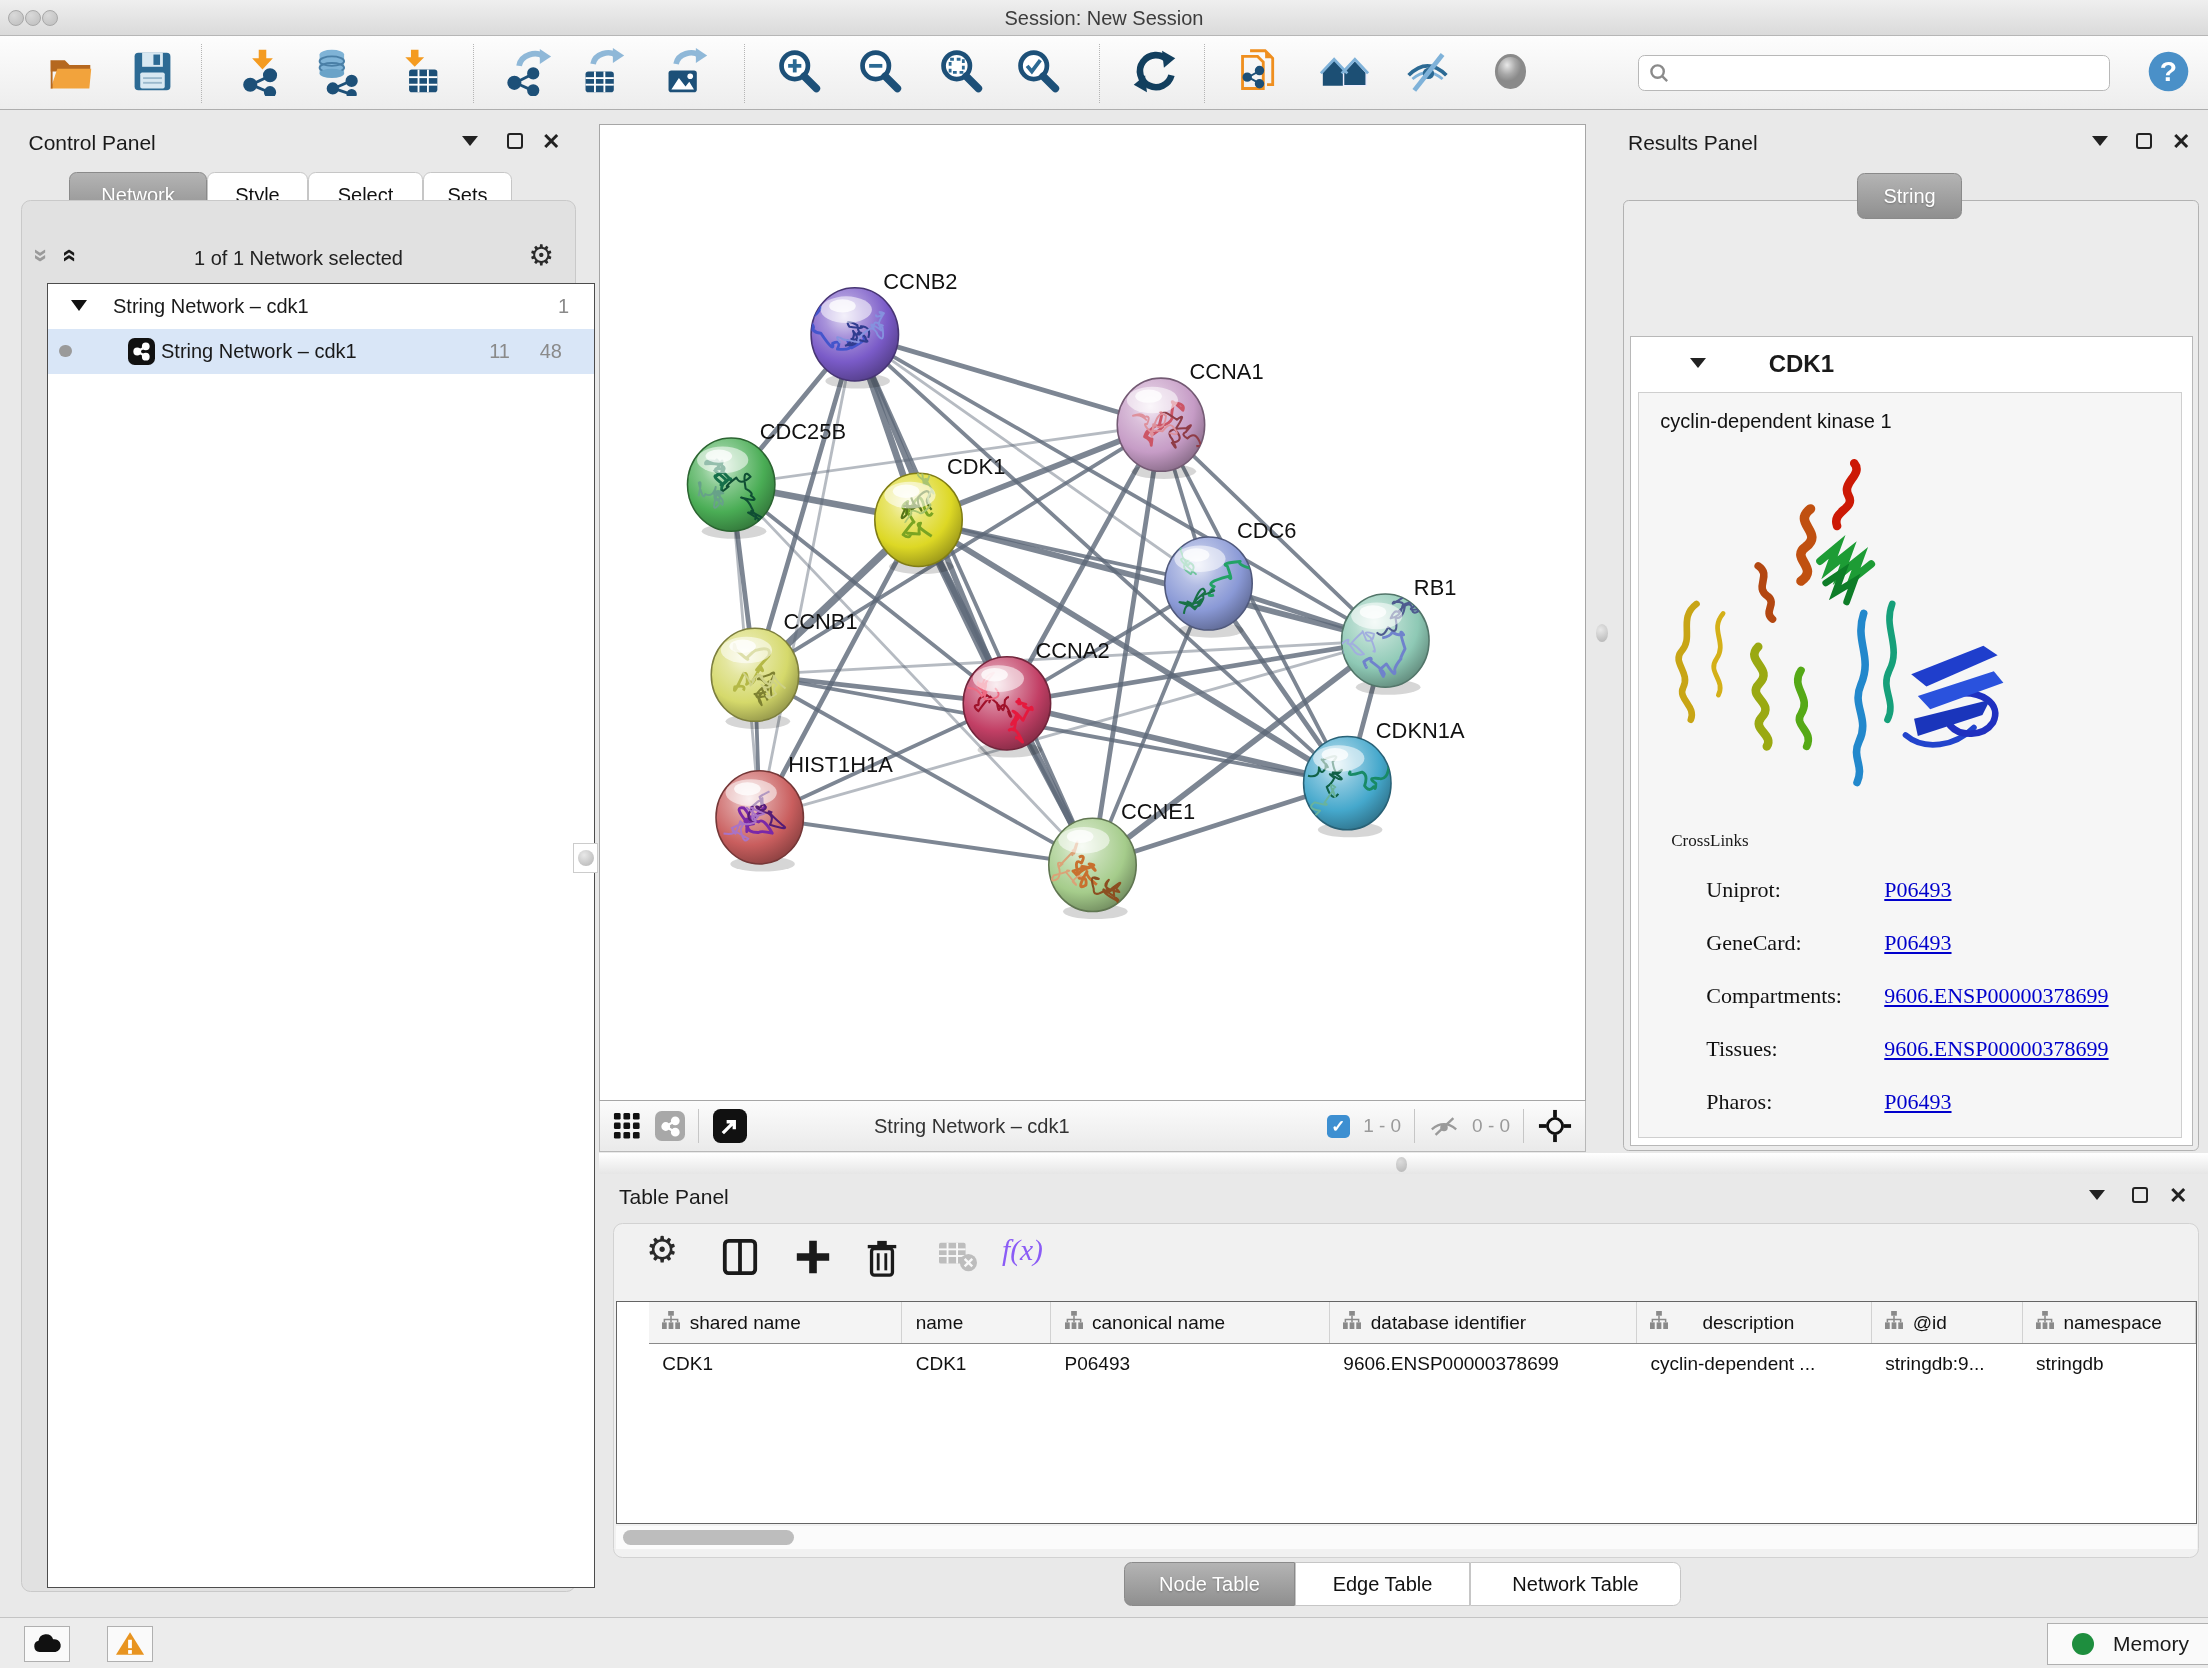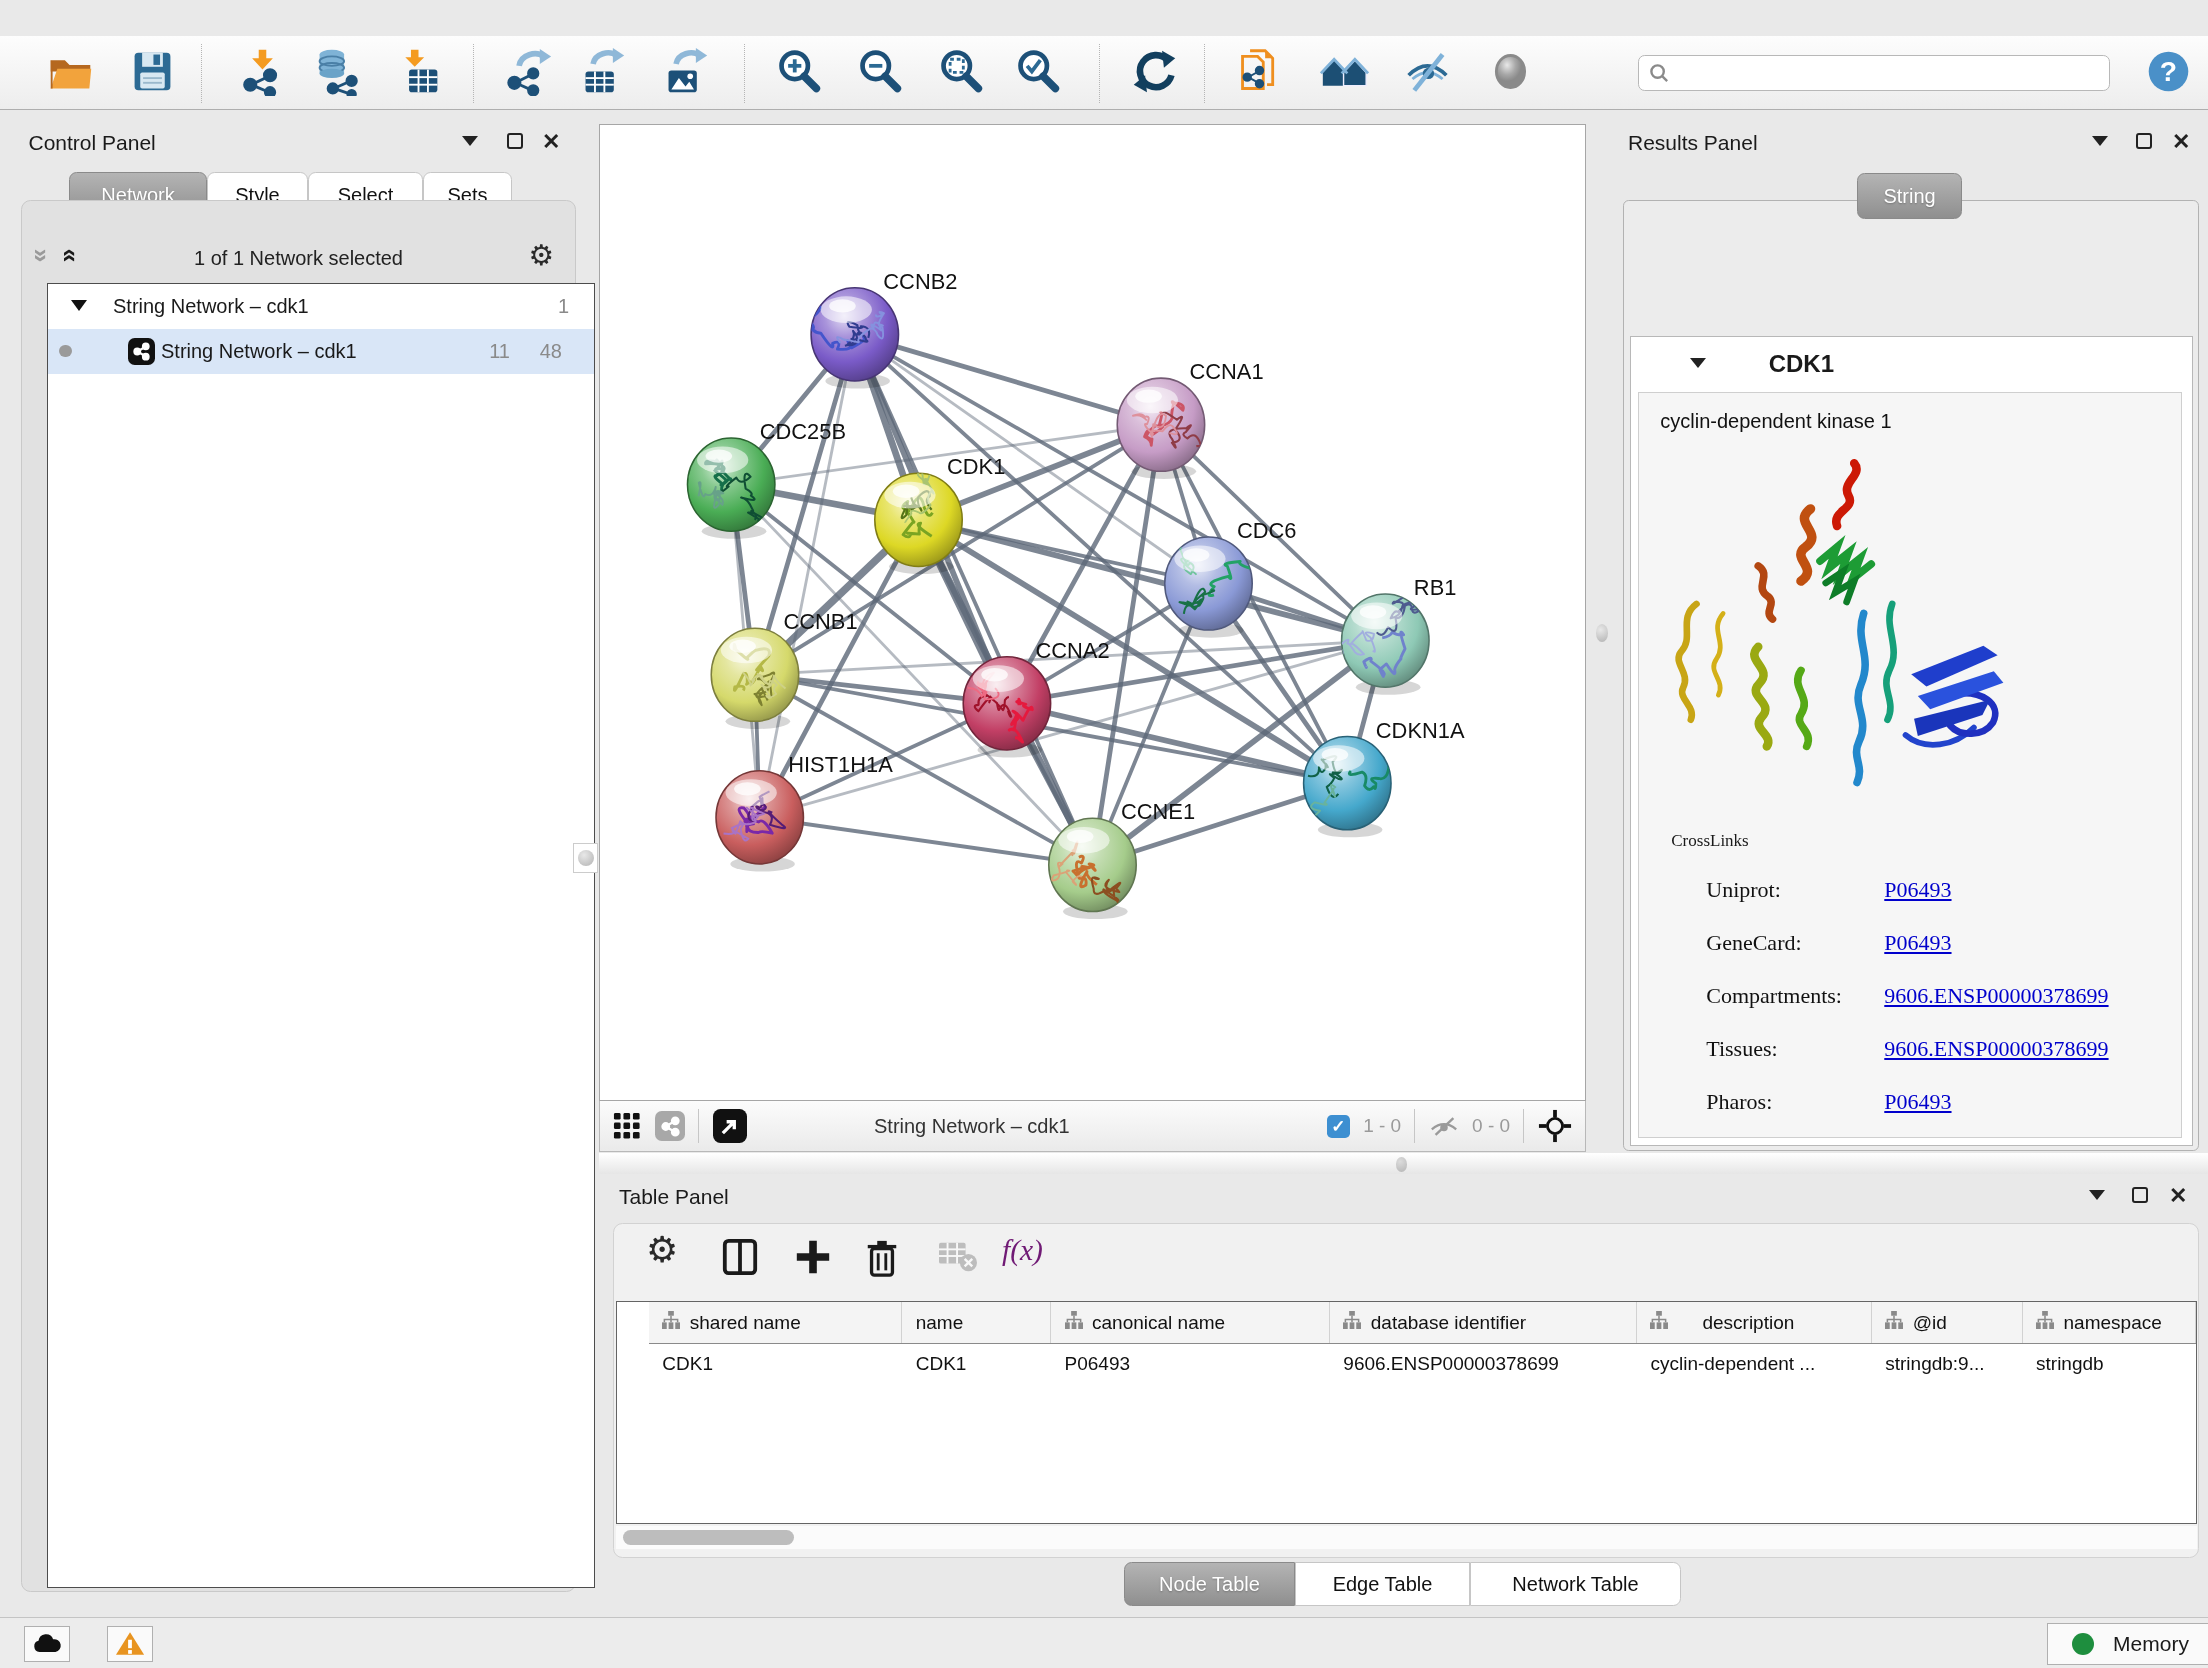--- a/index.html
+++ b/index.html
@@ -95,21 +95,21 @@
   .cl-title { position:absolute; left:32px; top:438px; font-size:17px; font-weight:normal; }
   .cl-rows { position:absolute; left:0; top:474px; width:100%; }
   .cl-row { position:relative; height:53px; }
   .cl-lab { position:absolute; left:67px; top:9.5px; font-size:22px; color:#111; }
   .cl-val { position:absolute; left:245px; top:9.5px; font-size:22px; color:#0000cc; text-decoration:underline; cursor:pointer; }
 
   
   .tp-container { position:absolute; left:613px; top:1223px; width:1586px; height:335px;
                   background:#f1f1f1; border:1px solid #d2d2d2; border-radius:9.5px; }
   .tp-icon { position:absolute; top:13.3px; cursor:pointer; }
-  .fx { font-family:"Liberation Serif", serif; font-style:italic; font-size:29.5px; color:#701a75; }
+  .fx { font-family:"Liberation Serif", serif; font-style:italic; font-size:29.5px; color:#8b5cf6; }
   .dtable { position:absolute; left:616px; top:1301px; width:1581px; height:223px; background:#fff;
             border:1.9px solid #646464;padding-left:32px; }
   .thead { display:flex; height:42px; background:#f4f4f4; border-bottom:1.9px solid #8a8a8a; }
   .th { display:flex; align-items:center; gap:9.5px; padding-left:13.3px; font-size:19px; color:#111;
         border-right:1px solid #d2d2d2; cursor:pointer; overflow:hidden; white-space:nowrap; }
   .tbody-row { display:flex; height:42px; }
   .td { padding-left:13.3px; padding-top:8.6px; font-size:19px; color:#111; overflow:hidden; white-space:nowrap; cursor:pointer; }
   .hscroll { position:absolute; left:616px; top:1526px; width:1581px; height:23px; background:#fbfbfb; }
   .hthumb { position:absolute; left:6.7px; top:3.8px; width:171px; height:15px; border-radius:7.6px; background:#bdbdbd; cursor:pointer; }
 
@@ -121,20 +121,26 @@
   .mem-btn { position:absolute; left:2047px; top:4.8px; width:167px; height:42px; background:#fafafa;
              border:1.9px solid #b0b0b0; display:flex; align-items:center; justify-content:center; gap:19px;
              font-size:21px; cursor:pointer; }
   .mem-dot { width:22px; height:22px; border-radius:50%; background:#1e8e3e; }
 </style>
 </head>
 <body>
 
 <div id="app">
 
+  <div class="titlebar">
+    <div class="tlight" style="left:7.6px"></div>
+    <div class="tlight" style="left:25px"></div>
+    <div class="tlight" style="left:42px"></div>
+    <div class="win-title">Session: New Session</div>
+  </div>
 
   <div class="toolbar">
     <div class="tbtn" style="left:46px">
       <svg width="49" height="49" viewBox="0 0 52 52">
           <path d="M5 14 h15 l5 5 h22 v7 H5z" fill="#b5681f"></path>
           <path d="M5 44 L12 23 h36 L46 44z" fill="#f2a33c"></path>
           <path d="M5 14 v30 h2 V16z" fill="#b5681f"></path>
         </svg>
     </div>
     <div class="tbtn" style="left:128px">

